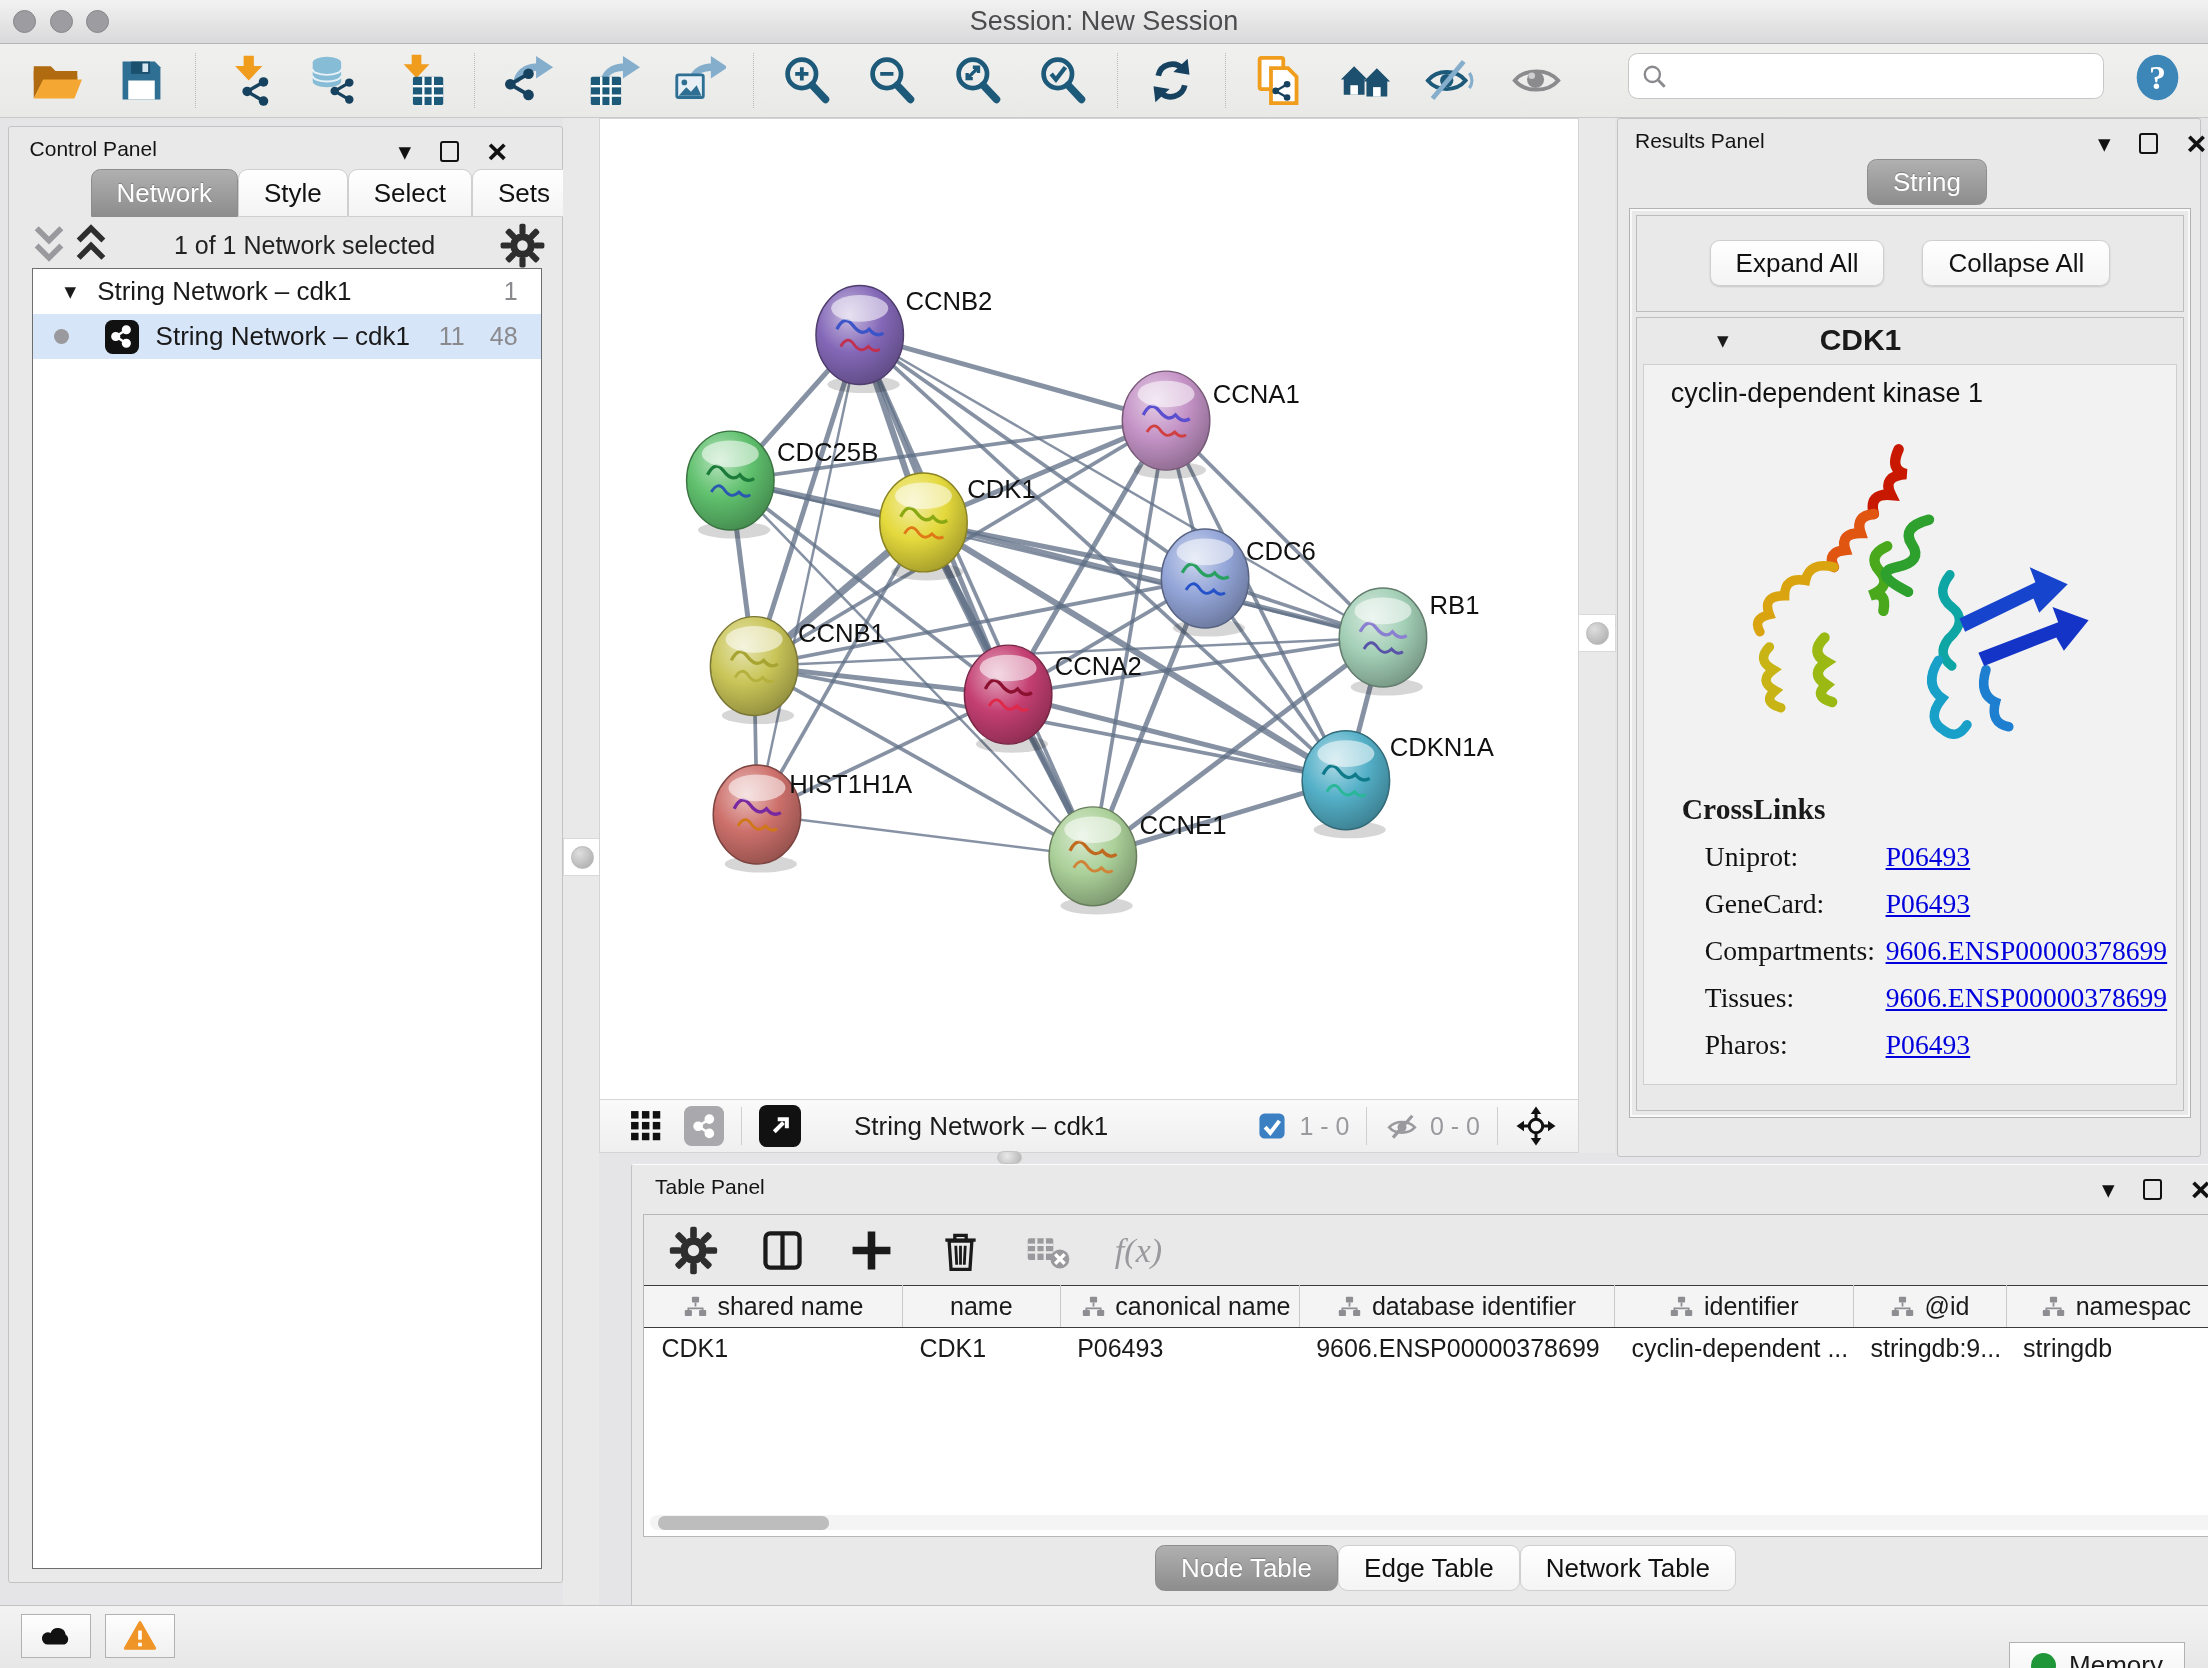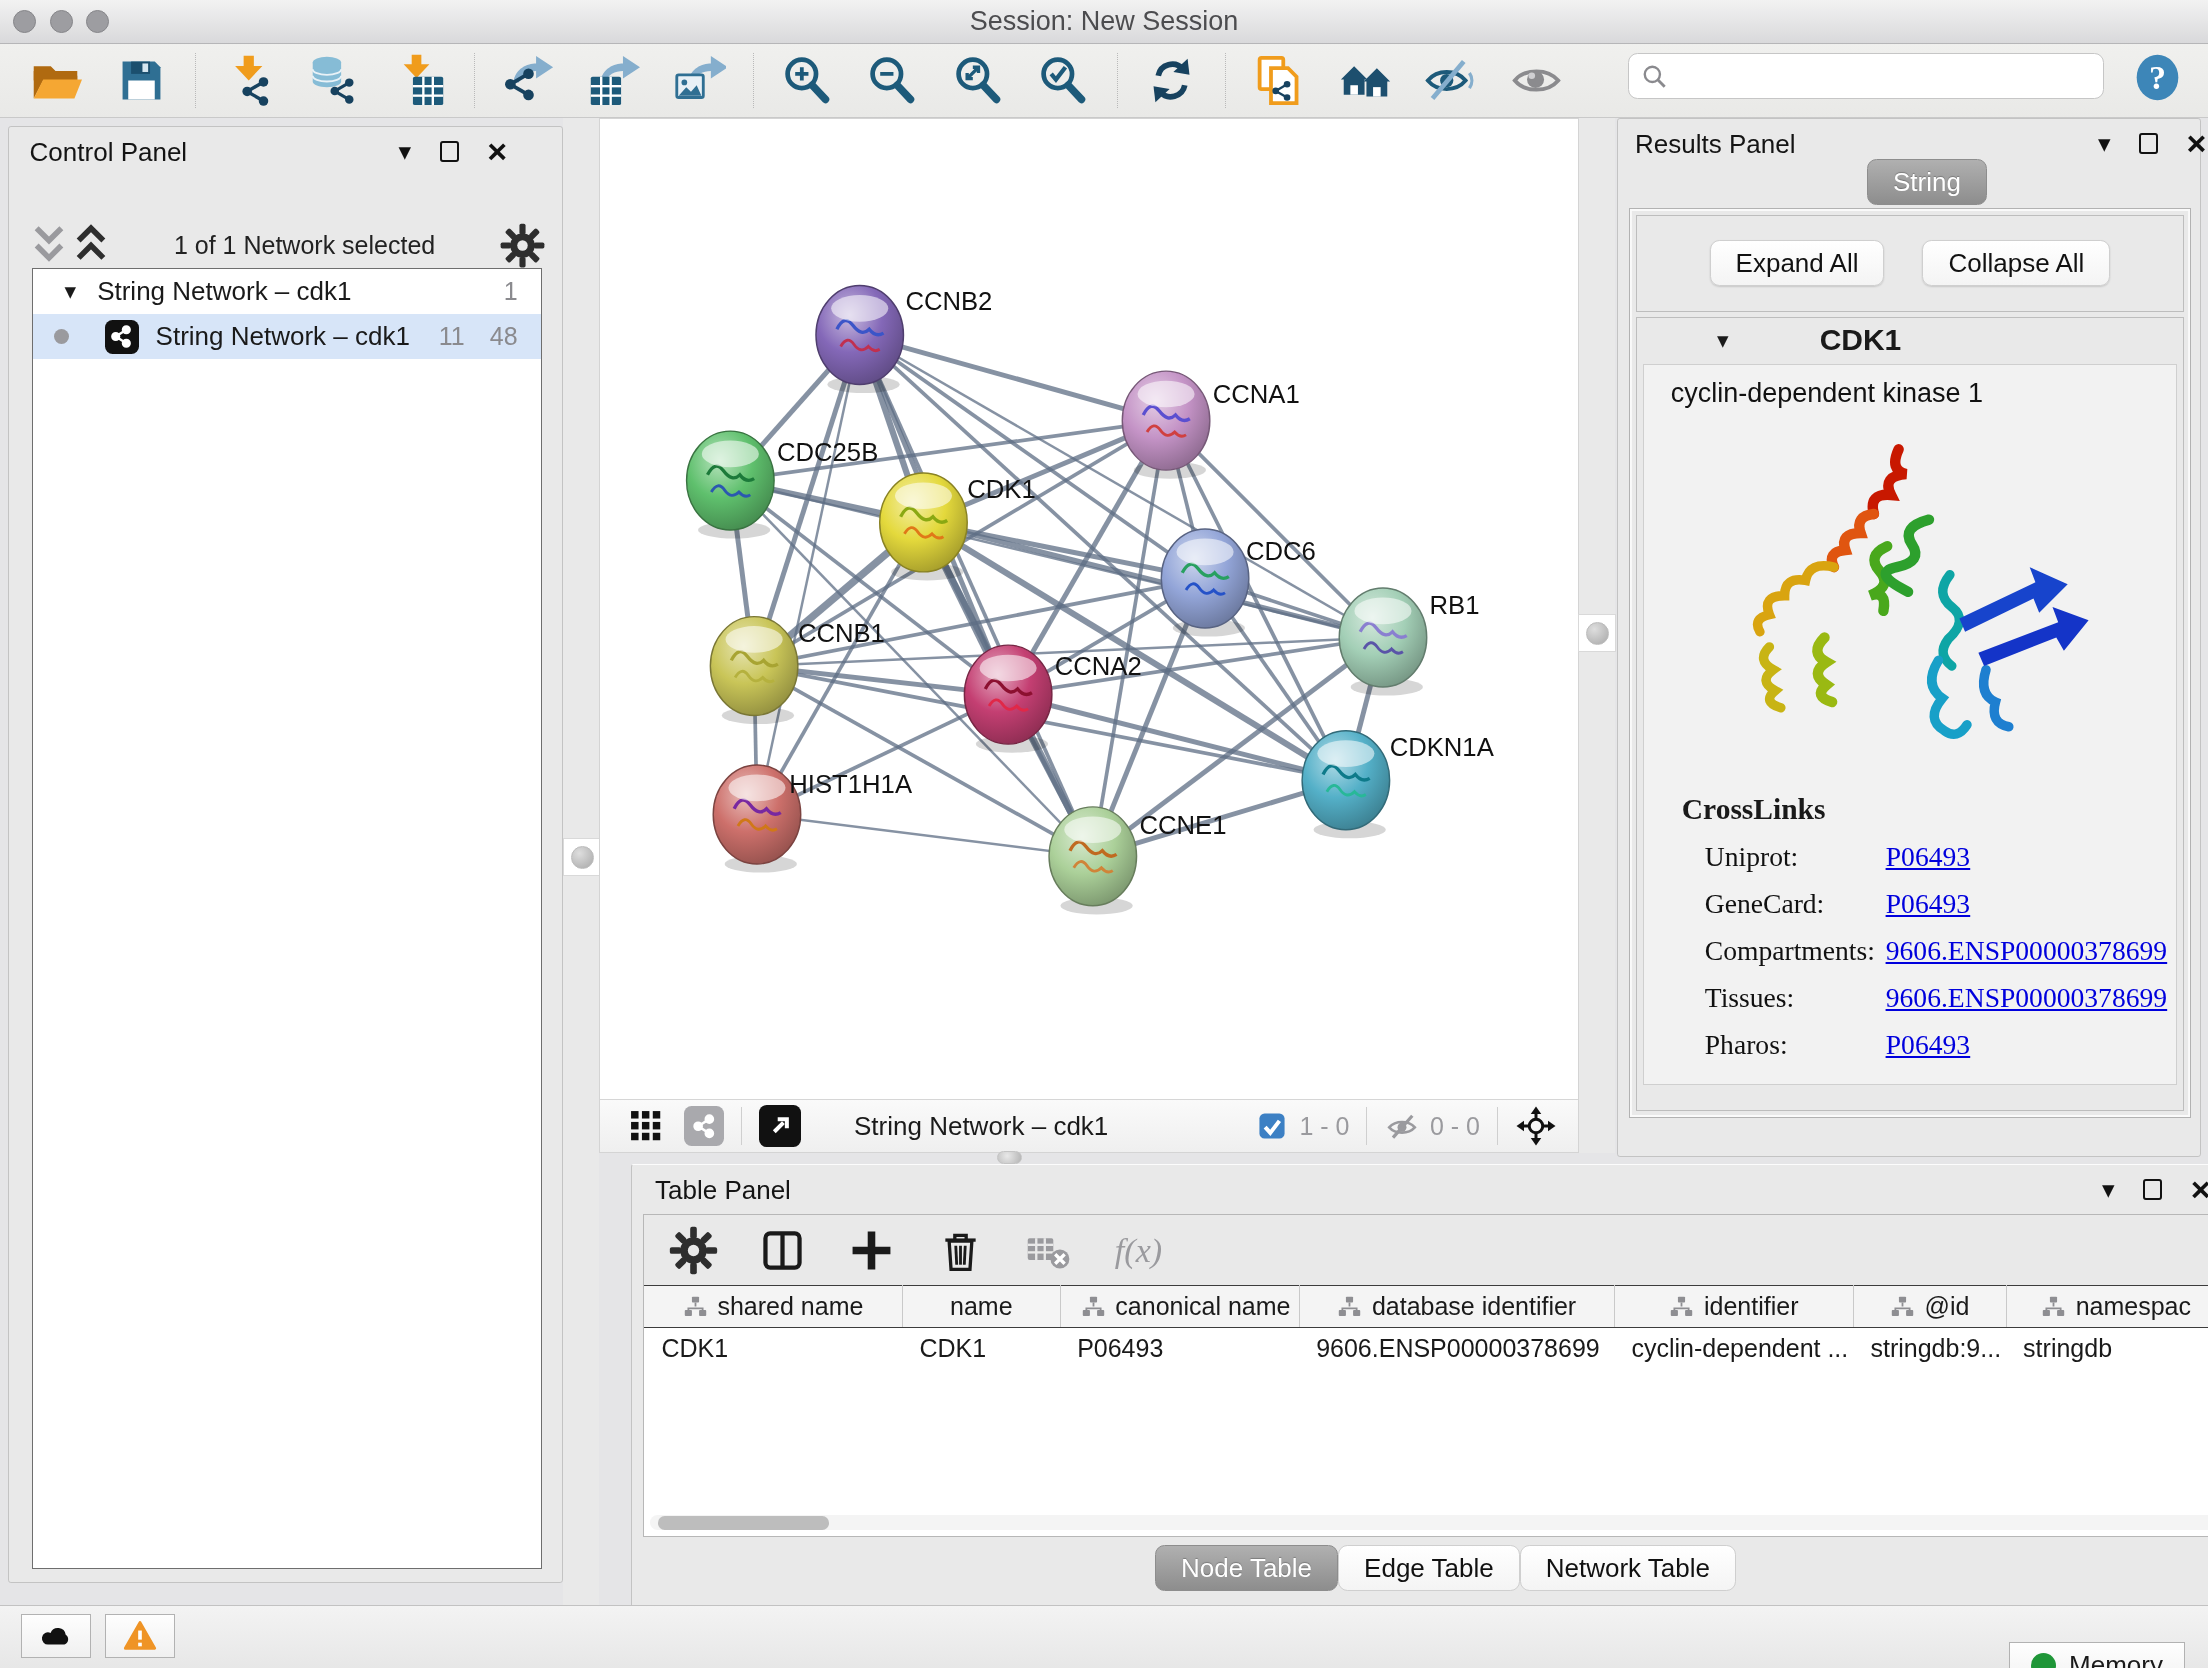--- a/index.html
+++ b/index.html
@@ -22,21 +22,21 @@
   .tsep { width:0; height:55px; border-left:1.9px dotted #b9b9b9; margin:0 25px; }
   .tbtn { width:57px; height:57px; display:flex; align-items:center; justify-content:center; cursor:pointer; }
   .tbtn svg { width:53px; height:53px; }
   #search-wrap { position:absolute; left:1628px; top:53px; width:476px; height:46px;
     background:#fff; border:1.9px solid #c6c6c6; border-radius:9.5px; display:flex; align-items:center; padding-left:11.4px; }
   #search-wrap svg { width:28.5px; height:28.5px; }
   #search-input { border:none; outline:none; font-size:25px; width:409px; margin-left:7.6px; background:transparent; }
   #help-btn { position:absolute; left:2129px; top:49px; }
   
   .panel { position:absolute; background:#e9e9e9; border:1px solid #c3c3c3; border-radius:2.9px; }
-  .phead { display:flex; align-items:center; font-size:26px; color:#141414; }
+  .phead { display:flex; align-items:center; font-size:21px; color:#141414; }
   .winctl { display:flex; align-items:center; gap:28.5px; }
   .wc-collapse { font-size:25px; color:#111; line-height:1; }
   .wc-float { width:19px; height:21px; border:2.9px solid #111; border-radius:2.9px; display:inline-block; }
   .wc-close { font-size:34px; font-weight:bold; color:#111; line-height:0.8; }
   .pill { height:46px; padding:0 25px; display:flex; align-items:center; justify-content:center;
     font-size:26px; background:linear-gradient(#ffffff,#f4f4f4); border:1px solid #cfcfcf;
     border-radius:9.5px; color:#111; cursor:pointer; }
   .pill.sel { background:linear-gradient(#b0b0b0,#8d8d8d); color:#fff; border-color:#8d8d8d;
     text-shadow:0 -1px 1px rgba(0,0,0,.25); }
   
@@ -321,20 +321,26 @@
     </svg>
   </div>
 
 <div id="control-panel" class="panel">
   <div id="cp-head" class="phead">Control Panel</div>
   <div id="cp-ctl" class="winctl">
     <span class="wc-collapse">▾</span>
     <span class="wc-float"></span>
     <span class="wc-close">×</span>
   </div>
+  <div id="cp-tabs">
+      <div class="pill sel">Network</div>
+      <div class="pill">Style</div>
+      <div class="pill">Select</div>
+      <div class="pill">Sets</div>
+    </div>
   <div id="cp-subbar">
     <span class="tbtn" style="width:42px;height:38px">
       <svg viewBox="0 0 34 40">
           <path d="M7 6 l10 10 10 -10 M7 20 l10 10 10 -10" stroke="#9a9a9e" stroke-width="4.5" fill="none"></path>
         </svg>
       </span>
     <span class="tbtn" style="width:42px;height:38px">
       <svg viewBox="0 0 34 40">
           <path d="M7 16 L17 6 27 16 M7 30 L17 20 27 30" stroke="#2e2e2e" stroke-width="4.5" fill="none"></path>
         </svg>

